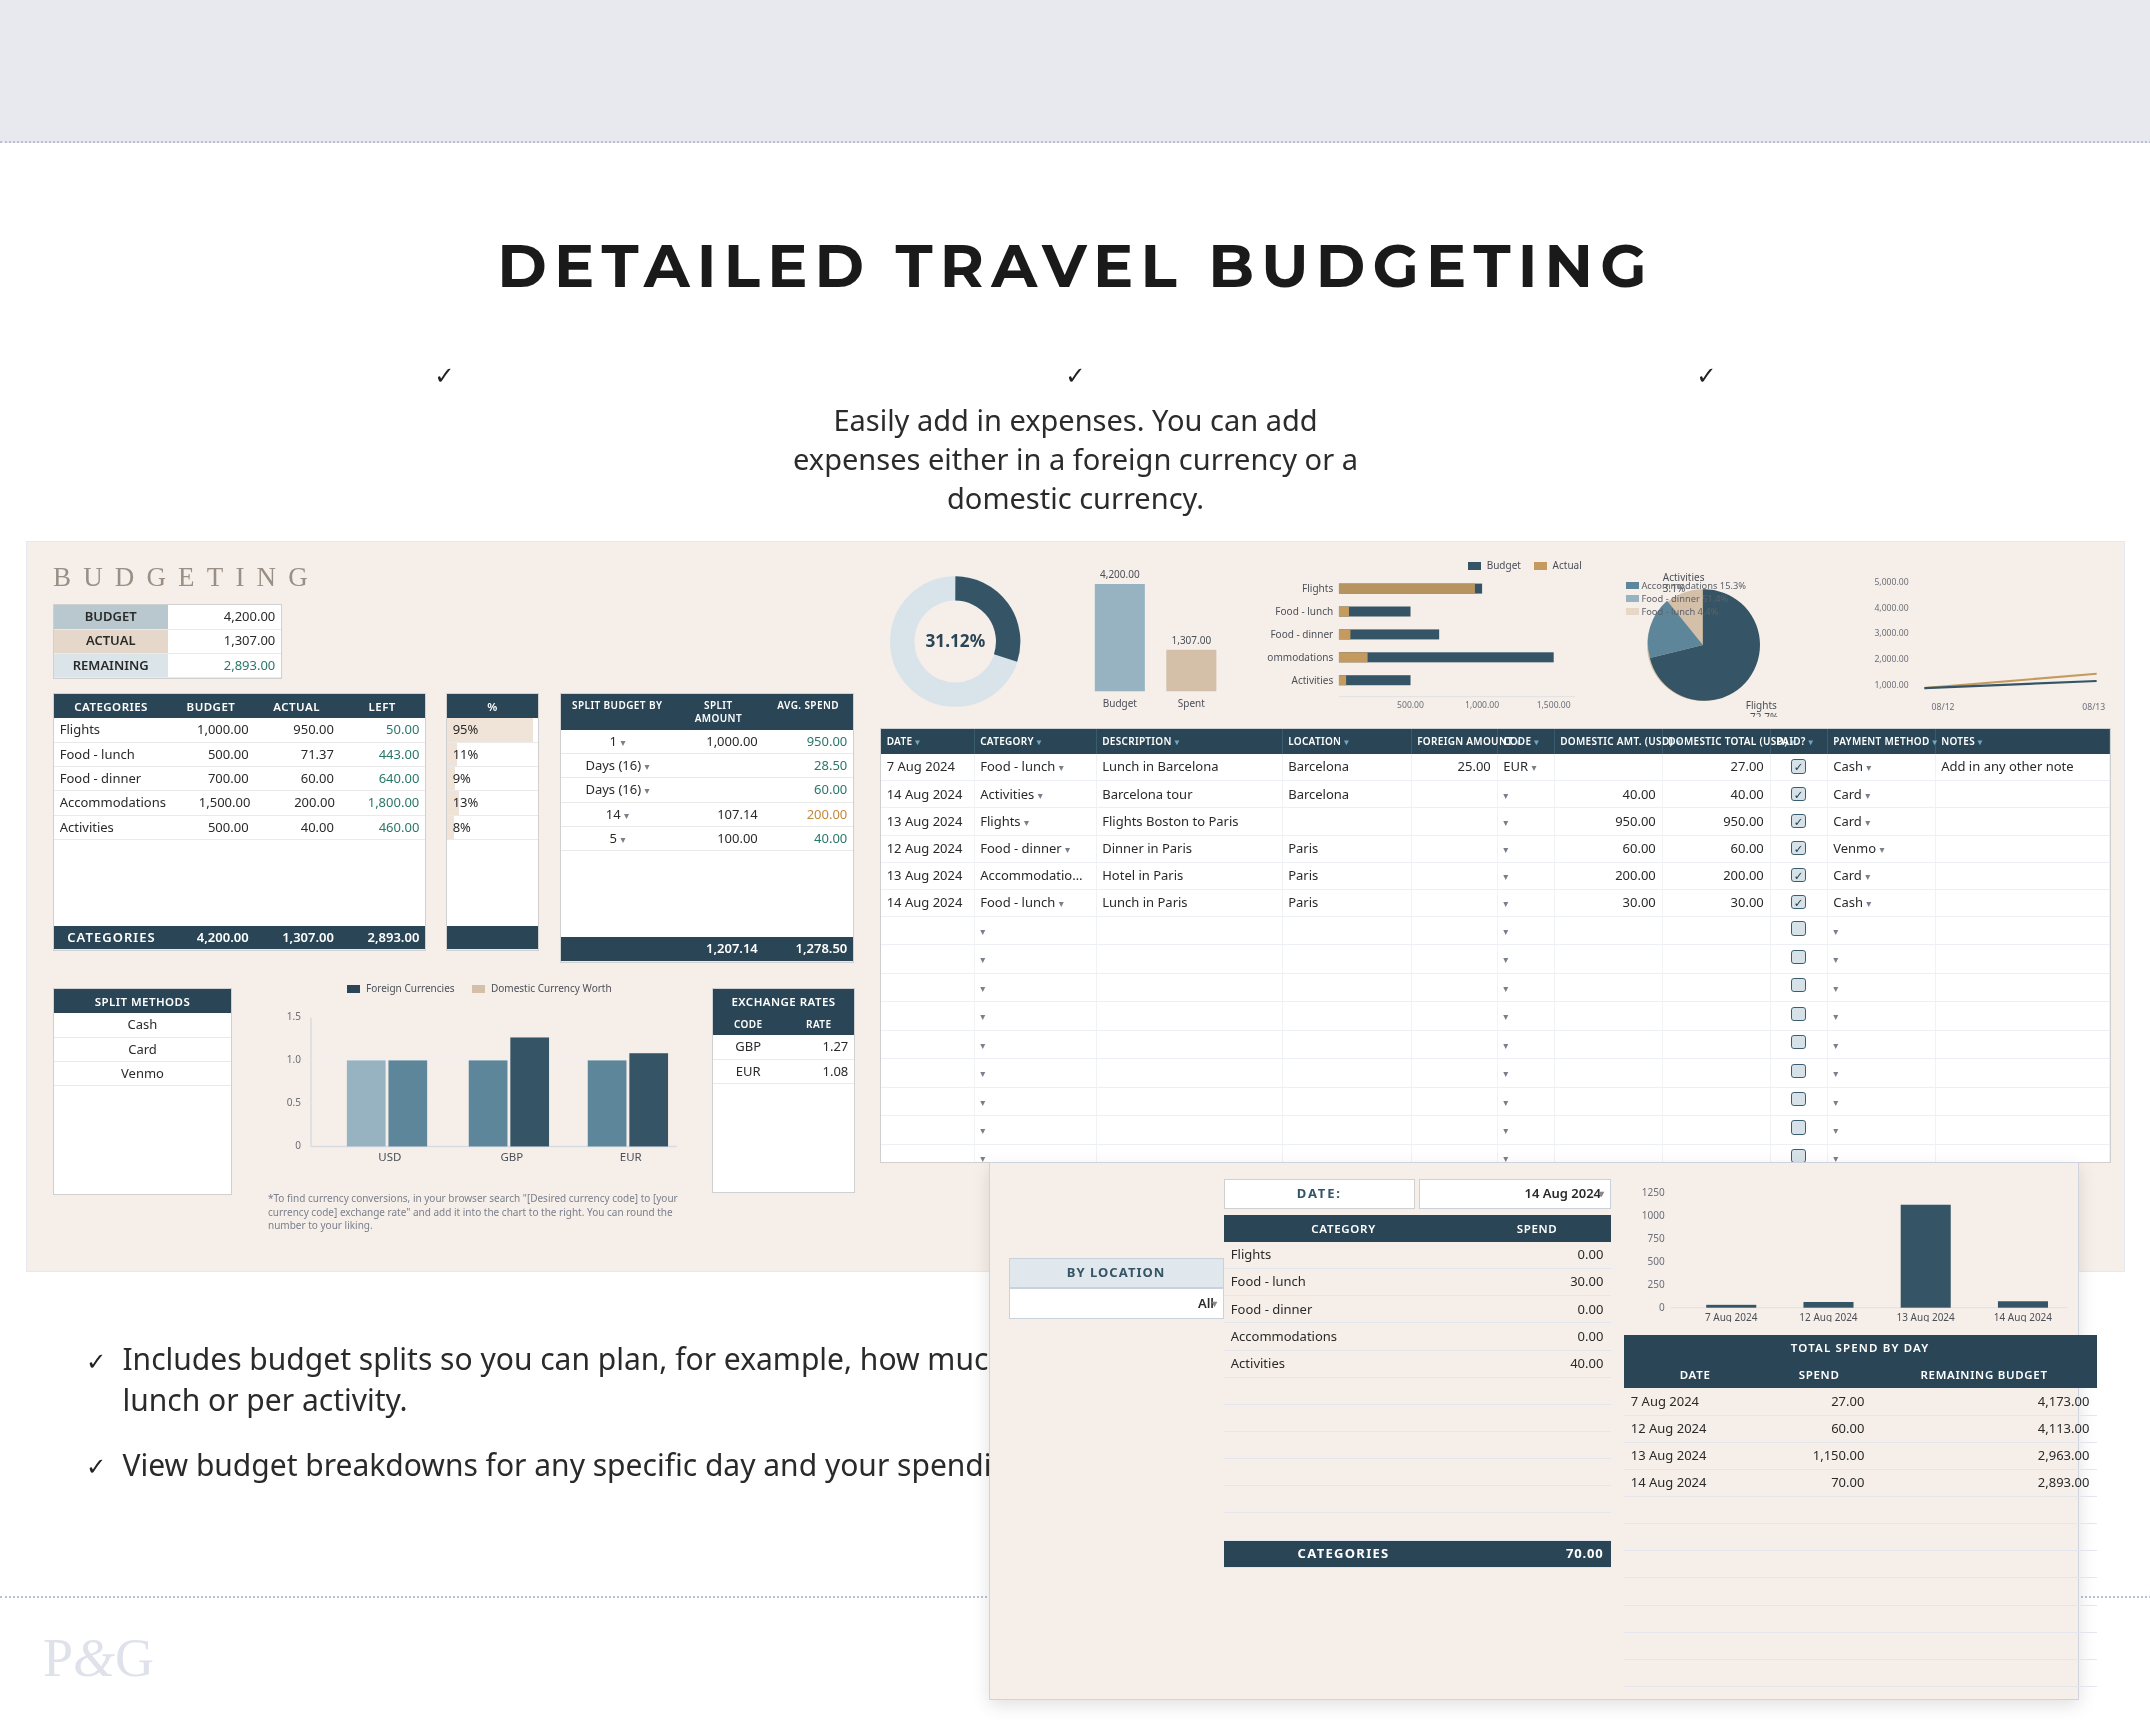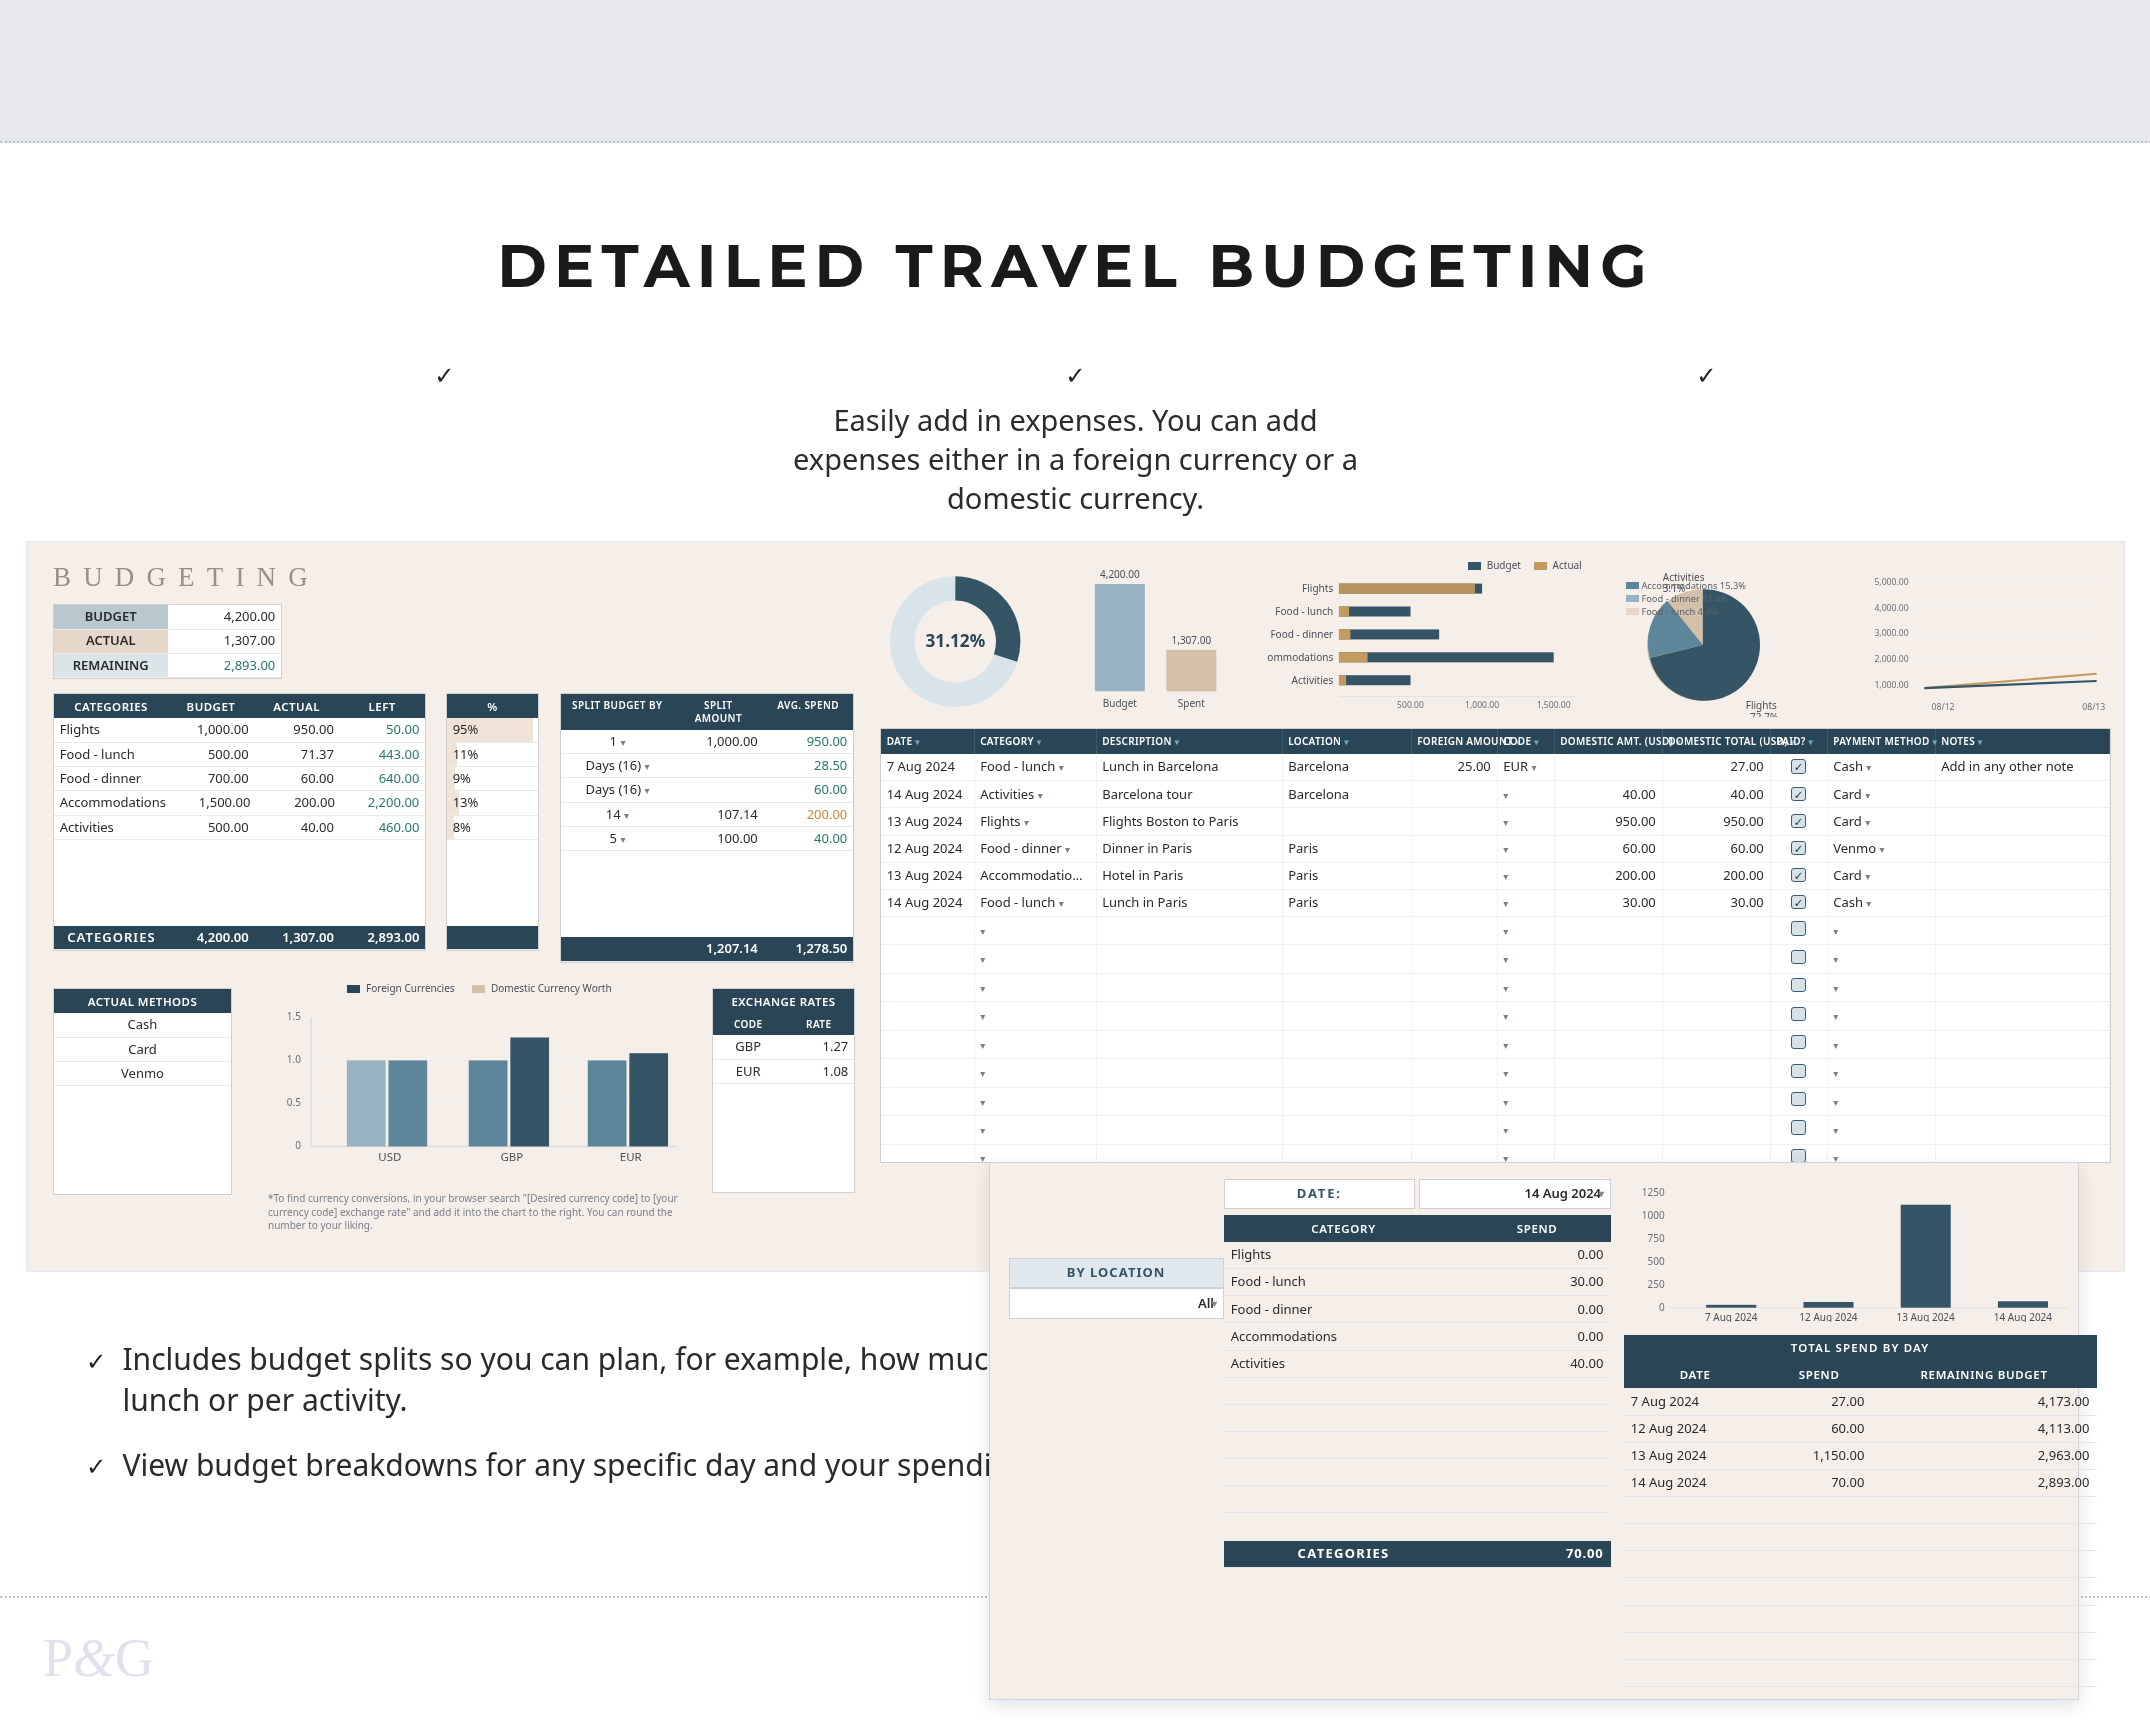--- a/index.html
+++ b/index.html
@@ -151,21 +151,21 @@
             <div class="row">
       <div class="cell" style="flex:1.4">Food - dinner</div>
       <div class="cell right" style="flex:1">700.00</div>
       <div class="cell right" style="flex:1">60.00</div>
       <div class="cell right pos" style="flex:1">640.00</div>
     </div>
             <div class="row">
       <div class="cell" style="flex:1.4">Accommodations</div>
       <div class="cell right" style="flex:1">1,500.00</div>
       <div class="cell right" style="flex:1">200.00</div>
-      <div class="cell right pos" style="flex:1">2,200.00</div>
+      <div class="cell right pos" style="flex:1">1,800.00</div>
     </div>
             <div class="row">
       <div class="cell" style="flex:1.4">Activities</div>
       <div class="cell right" style="flex:1">500.00</div>
       <div class="cell right" style="flex:1">40.00</div>
       <div class="cell right pos" style="flex:1">460.00</div>
     </div>
           </div>
         <div style="height:86px;"></div>
         <div class="row">
@@ -239,21 +239,21 @@
           </div>
         <div style="height:86px;"></div>
         <div class="row">
           <div class="cell tot" style="flex:1.3">&nbsp;</div>
           <div class="cell tot right" style="flex:1">1,207.14</div>
           <div class="cell tot right" style="flex:1">1,278.50</div>
         </div>
       </div>
 
       <div class="small-table" style="left:26px;top:446px;width:179px;">
-        <div class="th">ACTUAL METHODS</div>
+        <div class="th">SPLIT METHODS</div>
         <div id="pmrows">
             <div class="cell center">Cash</div>
             <div class="cell center">Card</div>
             <div class="cell center">Venmo</div>
           </div>
         <div style="height:108px;"></div>
       </div>
 
       <div class="ssChart" style="left:241px;top:434px;width:423px;height:215px;">
         <div style="text-align:center;margin-bottom:4.3px;">

